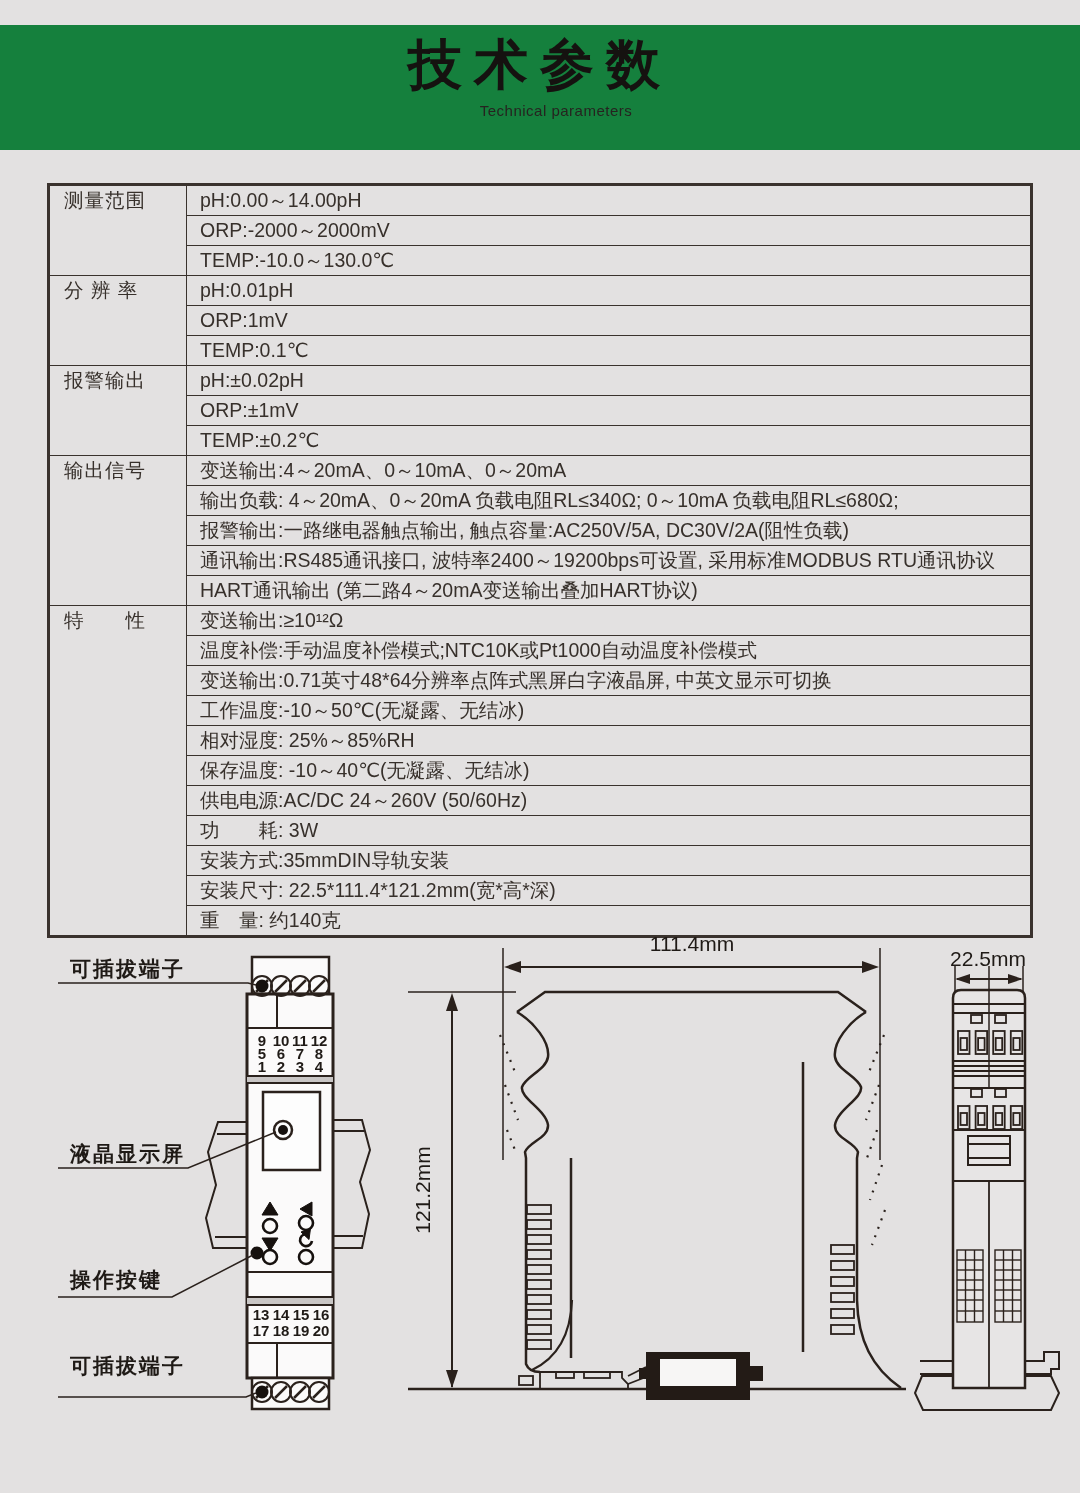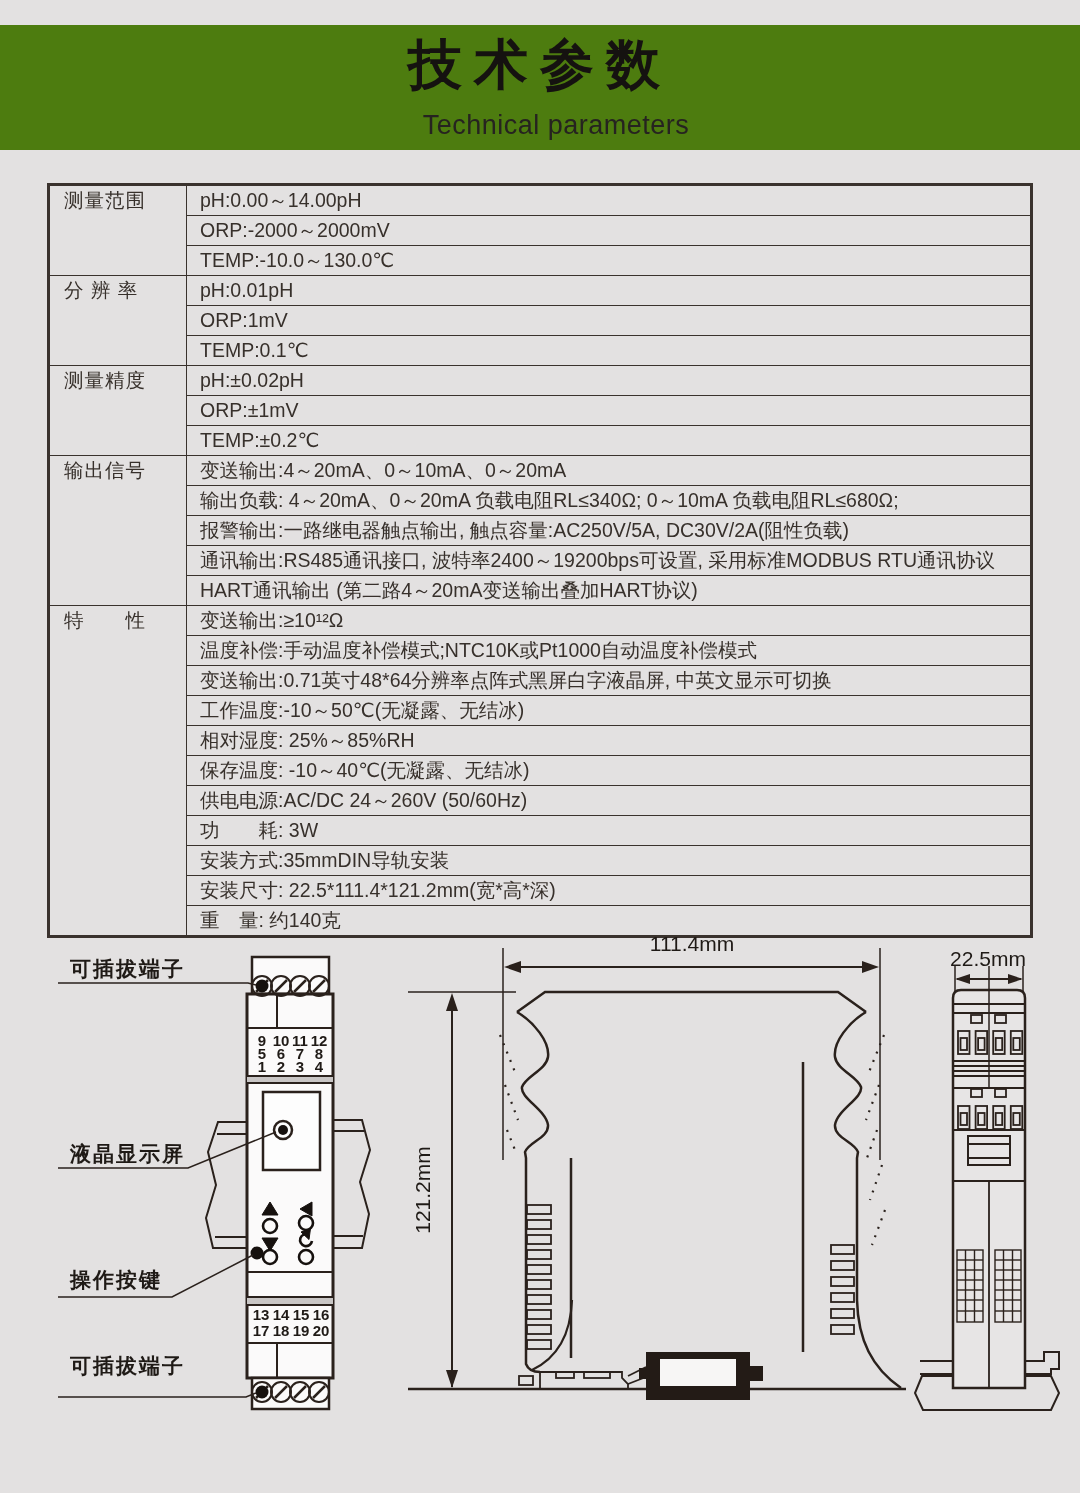--- a/index.html
+++ b/index.html
@@ -1,19 +1,19 @@
 <!DOCTYPE html>
 <html><head>
 <meta charset="utf-8">
 <style>
   html,body{margin:0;padding:0;background:#e3e1e1;font-family:"Liberation Sans","DejaVu Sans",sans-serif;}
   .canvas{position:relative;width:1080px;height:1493px;background:#e3e1e1;overflow:hidden;}
-  .band{position:absolute;left:0;top:25px;width:1080px;height:125px;background:#4d7c0f;text-align:center;}
+  .band{position:absolute;left:0;top:25px;width:1080px;height:125px;background:#15803d;text-align:center;}
   .title{margin:0;padding-top:10px;font-size:54px;font-weight:bold;letter-spacing:12px;color:#151210;line-height:1.1;}
-  .subtitle{margin:16px;font-size:27px;color:#262320;letter-spacing:.5px;padding-left:32px;}
+  .subtitle{margin:8px;font-size:15px;color:#262320;letter-spacing:.5px;padding-left:32px;}
   table.specs{position:absolute;left:47px;top:183px;width:986px;border-collapse:collapse;table-layout:fixed;border:3px solid #3a322d;}
   .specs td{border:1.6px solid #3a322d;height:29px;padding:0 4px 0 13px;font-size:19.5px;line-height:29px;color:#37302b;white-space:nowrap;overflow:hidden;margin-left:10px;}
   .specs td.glabel{width:118px;vertical-align:top;padding-left:14px;letter-spacing:1px;}
   .specs td.indent{}
   .footer-note{position:absolute;left:36px;top:1438px;font-size:22px;color:#181512;white-space:nowrap;}
   .drawings{position:absolute;left:0;top:920px;width:1080px;height:545px;}
   svg text{font-family:"Liberation Sans","DejaVu Sans",sans-serif;fill:#1f1a16;}
   text.calloutlab{font-size:21px;font-weight:600;letter-spacing:2px;}
   text.dimtxt{font-size:21px;}
   text.termnum{font-size:15px;font-weight:700;text-anchor:middle;}
@@ -46,21 +46,21 @@
       <td>pH:0.01pH</td>
         </tr>
     <tr>
           <td>ORP:1mV</td>
         </tr>
     <tr>
           <td>TEMP:0.1℃</td>
         </tr>
 
     <tr>
-      <td class="glabel" rowspan="3">测量精度</td>
+      <td class="glabel" rowspan="3">报警输出</td>
       <td>pH:±0.02pH</td>
         </tr>
     <tr>
           <td>ORP:±1mV</td>
         </tr>
     <tr>
           <td>TEMP:±0.2℃</td>
         </tr>
 
     <tr>

